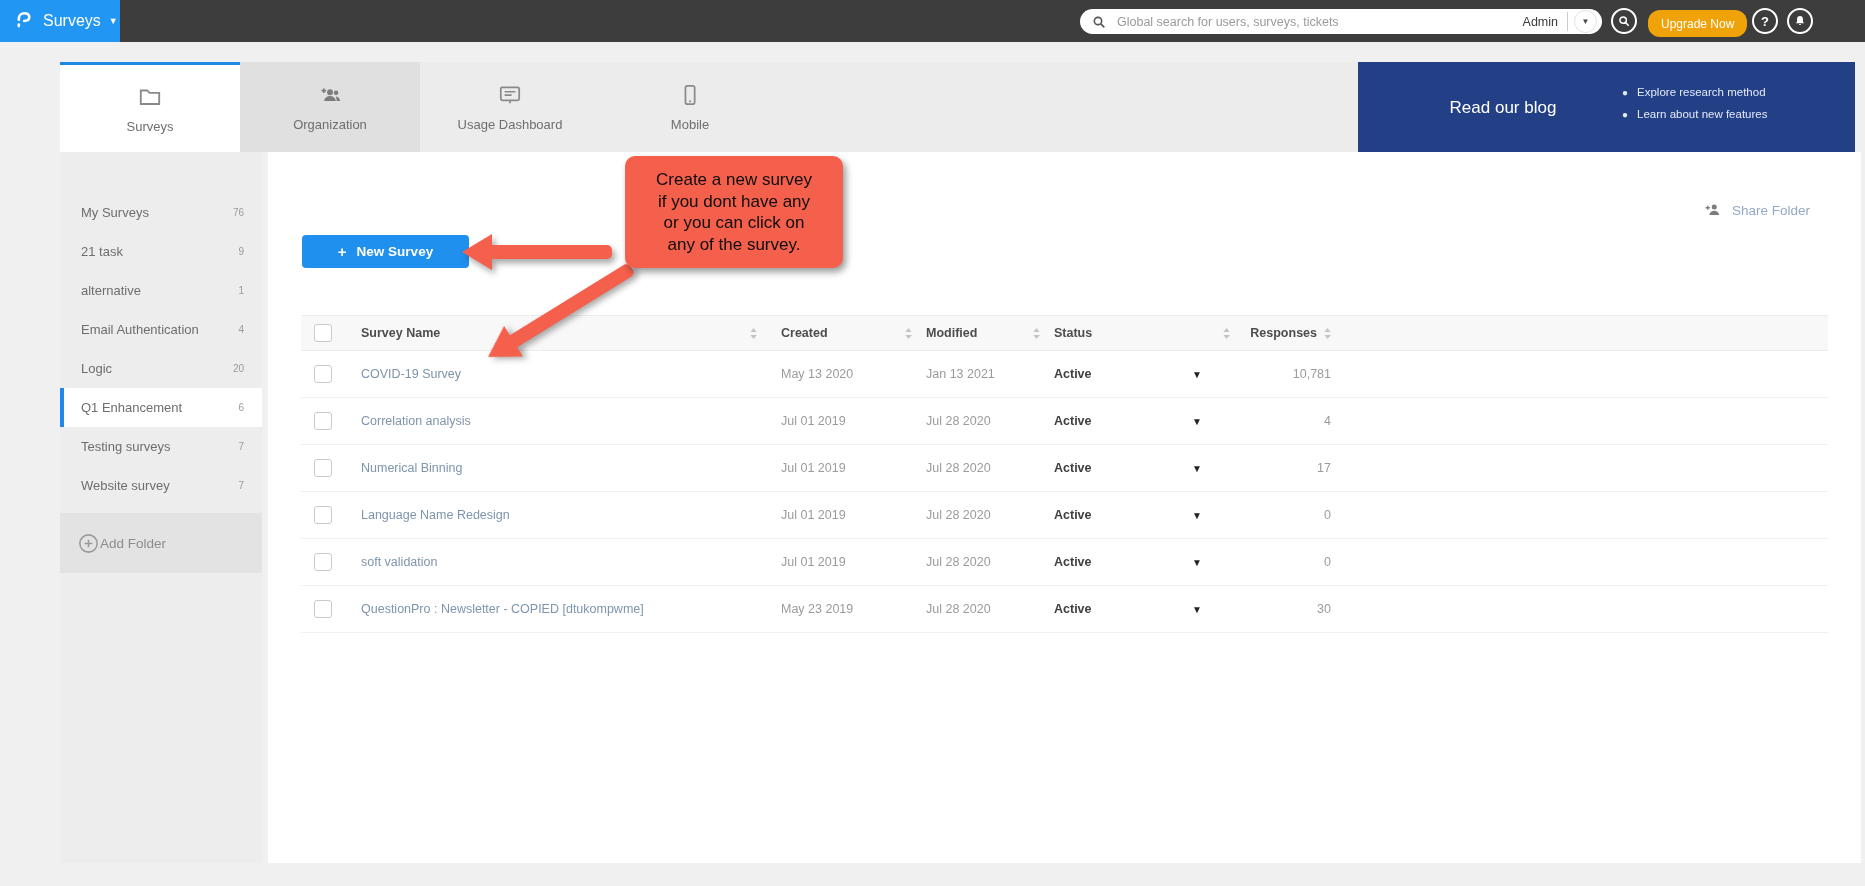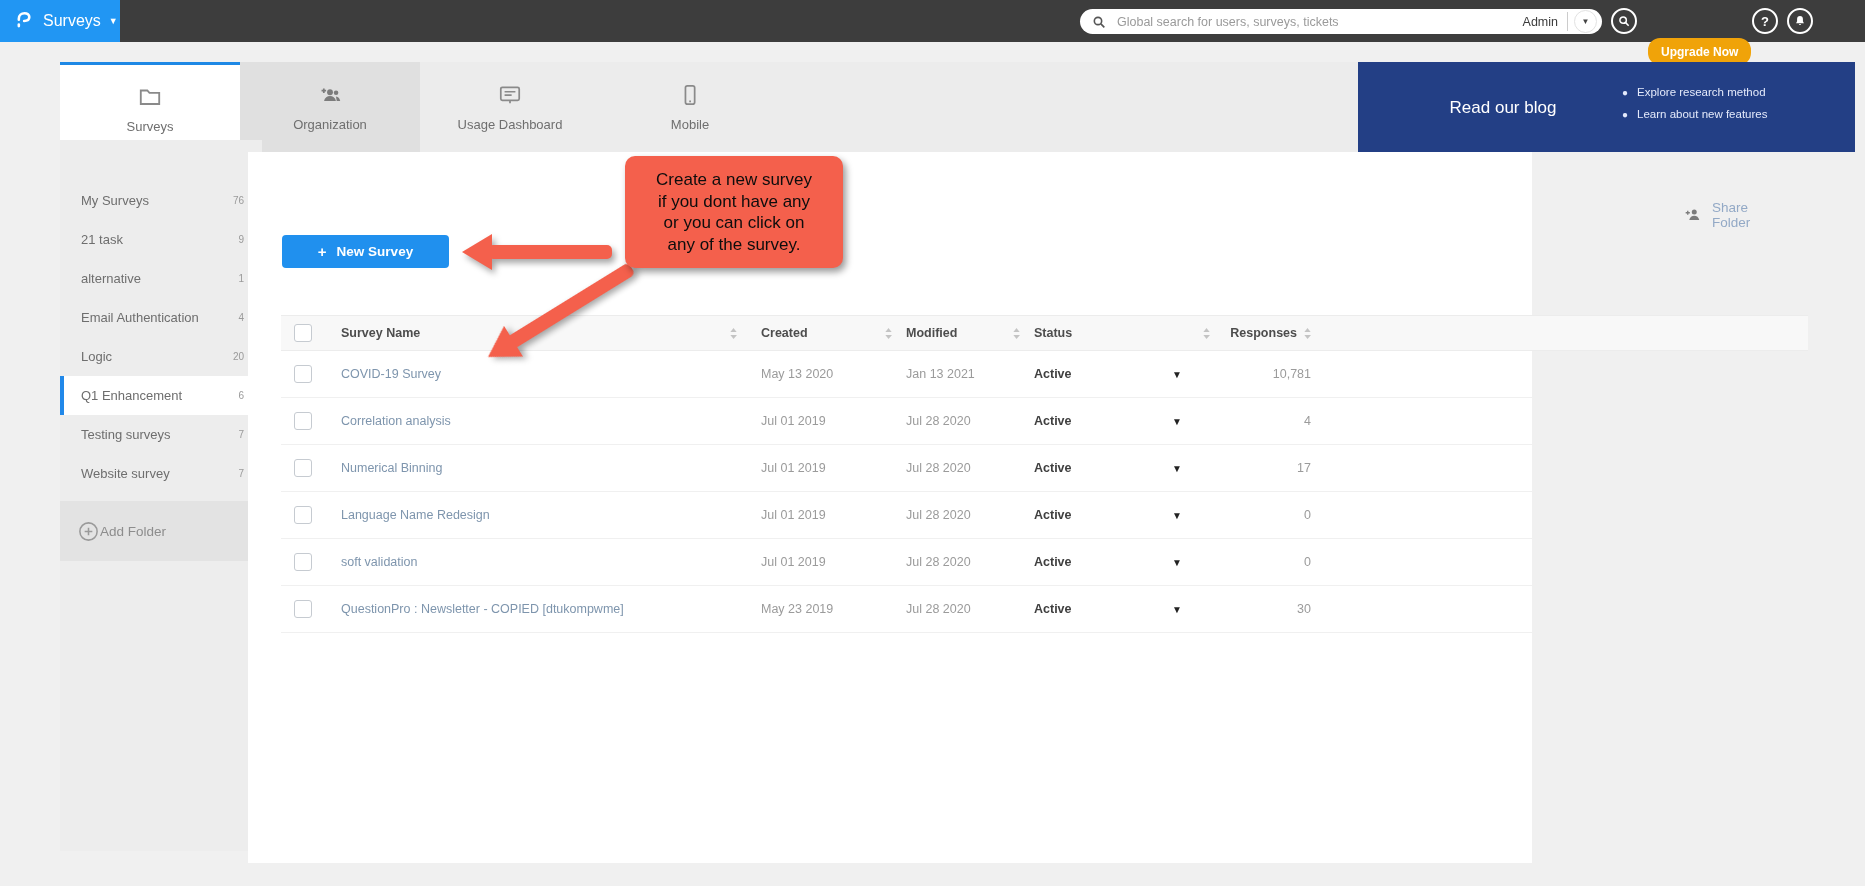--- a/index.html
+++ b/index.html
@@ -20,49 +20,49 @@
                        font-family:"Liberation Sans",sans-serif; }
   .search-pill input::placeholder { color:#9a9a9a; }
   .admin-scope { font-size:12.5px; color:#3c3c3c; margin:0 9px 0 4px; cursor:pointer; }
   .pill-divider { width:1px; height:19px; background:#ccc; }
   .pill-caret-btn { width:21px; height:21px; border:1px solid #e2e2e2; border-radius:50%; margin-left:6px;
                     display:flex; align-items:center; justify-content:center; font-size:8px; color:#444; cursor:pointer; }
   .circle-btn { position:absolute; top:8px; width:26px; height:26px; border:2px solid #fff; border-radius:50%;
                 box-sizing:border-box; display:flex; align-items:center; justify-content:center; color:#fff;
                 font-size:13px; font-weight:bold; cursor:pointer; background:transparent; }
   .upgrade-btn { position:absolute; left:1648px; top:10px; height:27px; padding:0 13px; background:#f0a309;
-                 border:none; border-radius:12px; color:#fff; font-weight:bold; font-size:12px;
-                 display:flex; align-items:center; cursor:pointer; font-family:"Liberation Sans",sans-serif;margin-top:28px; }
+                 border:none; border-radius:12px; color:#fff; font-weight:normal; font-size:12px;
+                 display:flex; align-items:center; cursor:pointer; font-family:"Liberation Sans",sans-serif; }
   
   .tabstrip { position:absolute; left:60px; top:62px; width:1795px; height:90px; background:#ececec; }
   .tab { position:absolute; top:0; width:180px; height:90px; box-sizing:border-box; cursor:pointer;
          display:flex; flex-direction:column; align-items:center; justify-content:center; gap:9px;
          color:#6f6f6f; font-size:13px; }
   .tab svg { display:block; }
   .tab-surveys { left:0; background:#fff; border-top:3px solid #1e88e5; }
   .tab-organization { left:180px; background:#e0e0e0; }
   .tab-usage { left:360px; }
   .tab-mobile { left:540px; }
   .blog-banner { position:absolute; right:0; top:0; width:497px; height:90px; background:#233f85; color:#fff; cursor:pointer; }
   .blog-title { position:absolute; left:20px; top:36px; width:250px; text-align:center; font-size:17px; }
   .blog-bullets { position:absolute; left:264px; top:24px; font-size:11.5px; color:#e4eafb; }
   .blog-bullets .bline { display:flex; gap:9px; margin-bottom:10px; align-items:center; }
   .bdot { font-size:10px; }
   
-  .sidebar { position:absolute; left:60px; top:140px; width:202px; height:711px; background:#ededed;text-decoration:underline; }
+  .sidebar { position:absolute; left:60px; top:152px; width:202px; height:711px; background:#ededed;text-decoration:underline; }
   .folder-list { position:absolute; top:41px; left:0; right:0; }
   .folder-item { height:39px; display:flex; align-items:center; padding:0 18px 0 21px; box-sizing:border-box;
                  font-size:13px; color:#6e6e6e; cursor:pointer; }
   .folder-item .count { margin-left:auto; font-size:10px; color:#9a9a9a; }
   .folder-item.active { background:#fff; border-left:4px solid #2188e9; padding-left:17px; }
   .add-folder { position:absolute; top:361px; left:0; right:0; height:60px; background:#e3e3e3;
                 display:flex; align-items:center; gap:0; padding-left:17px; box-sizing:border-box;
                 color:#8d8d8d; font-size:13.5px; cursor:pointer; }
   
-  .main { position:absolute; left:248px; top:152px; width:1284px; height:711px; background:#fff; }
+  .main { position:absolute; left:268px; top:152px; width:1593px; height:711px; background:#fff; }
   .share-folder { position:absolute; left:1435px; top:48px; display:flex; align-items:center; gap:9px;
                   color:#93a9c6; font-size:13.5px; cursor:pointer; }
   .new-survey-btn { position:absolute; left:34px; top:83px; width:167px; height:33px; background:#2090ee;
                     border:none; border-radius:4px; color:#fff; font-weight:bold; font-size:13.5px;
                     display:flex; align-items:center; justify-content:center; gap:10px; cursor:pointer;
                     font-family:"Liberation Sans",sans-serif; }
   .plus-glyph { font-size:15px; font-weight:bold; }
   
   .table { position:absolute; left:33px; top:163px; width:1527px; }
   .thead { display:flex; align-items:center; height:36px; background:#f8f8f8;

